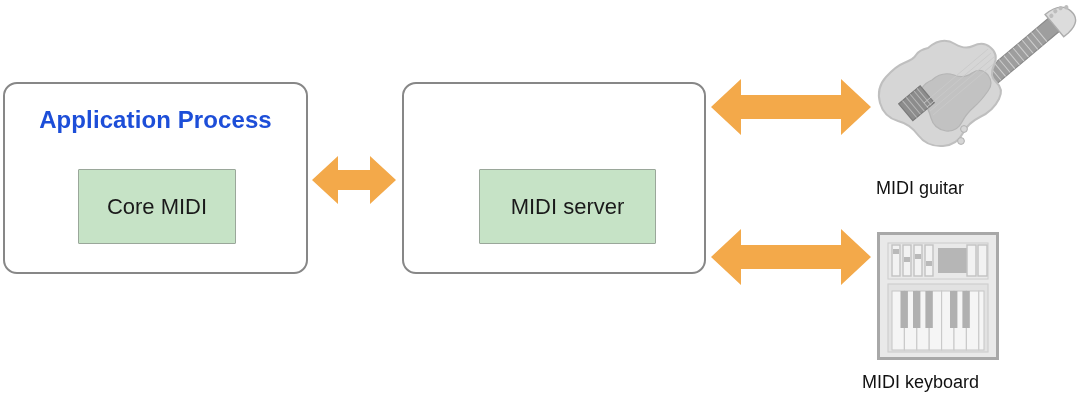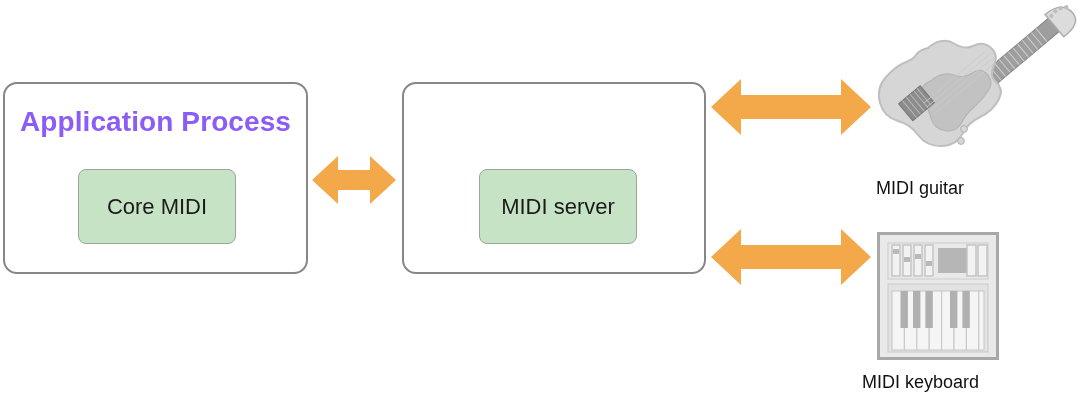--- a/index.html
+++ b/index.html
@@ -29,39 +29,39 @@
   }
   #app-process-box  { left: 3px;   top: 82px; width: 305px; height: 192px; }
   #midi-process-box { left: 402px; top: 82px; width: 304px; height: 192px; }
 
   .process-title {
     position: absolute;
     left: 0;
     right: 0;
     top: 22px;
     text-align: center;
-    font-size: 28px;
+    font-size: 24px;
     font-weight: bold;
-    color: #8b5cf6;
+    color: #1d4ed8;
     letter-spacing: 0.1px;
   }
 
   
   .component-box {
     position: absolute;
     box-sizing: border-box;
     background: #c6e3c6;
     border: 1.5px solid #9aa79a;
-    border-radius: 8px;
+    border-radius: 1px;
     display: flex;
     align-items: center;
     justify-content: center;
   }
   #core-midi-box   { left: 73px;  top: 85px; width: 158px; height: 75px; }
-  #midi-server-box { left: 75px;  top: 85px; width: 158px; height: 75px; }
+  #midi-server-box { left: 75px;  top: 85px; width: 177px; height: 75px; }
   .component-label {
     font-size: 22px;
     color: #1a1a1a;
   }
 
   
   .arrow {
     position: absolute;
   }
   #arrow-app-to-server { left: 312px; top: 152px; width: 84px; height: 56px; }

